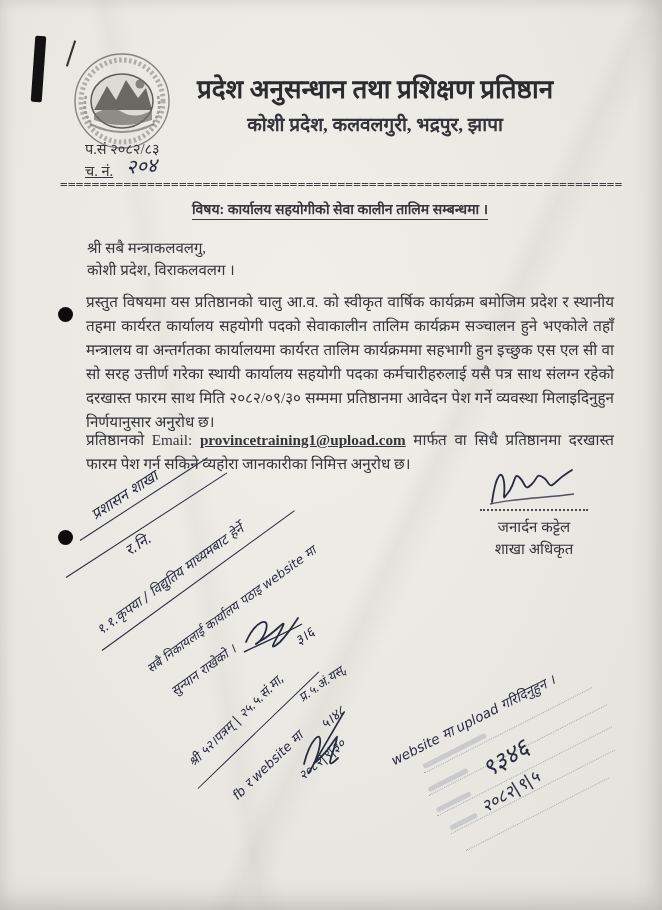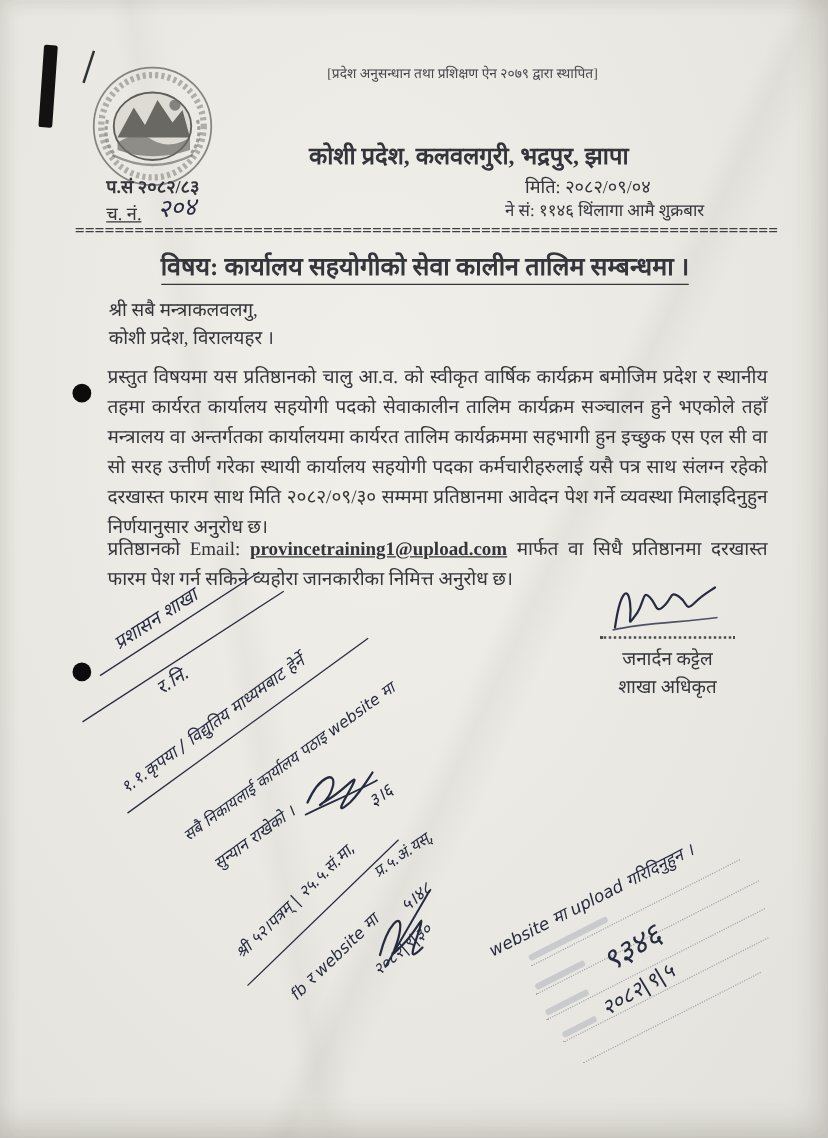--- a/index.html
+++ b/index.html
@@ -31,21 +31,21 @@
     white-space:nowrap;
     transform-origin:left center;
   }
   .stroke{position:absolute;height:0;border-top:1.6px solid #262b40;transform-origin:left center;}
   .dot{position:absolute;width:15px;height:15px;border-radius:50%;background:#0c0c0c;}
   .divider{
     font-family:"DejaVu Sans Mono", monospace;
     font-size:12.5px;letter-spacing:.4px;color:#3c3e42;
     white-space:nowrap;overflow:hidden;
   }
-  .subject-wrap{font-weight:bold;font-size:20px;}
+  .subject-wrap{font-weight:bold;font-size:14px;}
   .subject-wrap span{border-bottom:1.6px solid #34363b;padding-bottom:2px;}
   .body-par{
     width:528px;font-size:15.2px;line-height:24px;text-align:justify;color:#33353a;
   }
   .email{font-weight:600;text-decoration:underline;}
   .sig-dotted{border-top:2.2px dotted #4a4c50;width:108px;}
   .stamp{
     position:absolute;left:428px;top:712px;width:215px;height:120px;
     transform:rotate(-27deg);transform-origin:center;
   }
@@ -69,37 +69,35 @@
       <ellipse cx="50" cy="51" rx="31" ry="27" fill="#dddbd4" stroke="#5d5d5a" stroke-width="1.5"></ellipse>
       <path d="M22,60 L35,36 L44,50 L54,30 L66,48 L74,38 L80,60 Z" fill="#55534f" opacity=".85"></path>
       <path d="M22,64 Q38,54 50,62 Q64,70 80,60 L80,70 Q50,80 22,70 Z" fill="#6e6c66" opacity=".7"></path>
       <circle cx="68" cy="34" r="4.5" fill="#6e6c66" opacity=".8"></circle>
       <path d="M18,74 Q50,90 82,74" fill="none" stroke="#5d5d5a" stroke-width="2" opacity=".6"></path>
       <path d="M14,46 Q10,62 20,74" fill="none" stroke="#6b6b68" stroke-width="2.5" stroke-dasharray="3,2" opacity=".6"></path>
       <path d="M86,46 Q90,62 80,74" fill="none" stroke="#6b6b68" stroke-width="2.5" stroke-dasharray="3,2" opacity=".6"></path>
     </svg>
   </div>
 
-  <div class="abs printed center" style="left:210px;top:50px;width:320px;font-size:11px;color:#46484d;">[प्रदेश अनुसन्धान तथा प्रशिक्षण ऐन २०७९ द्वारा स्थापित]</div>
+  <div class="abs printed center" style="left:165px;top:70px;width:420px;font-size:26px;font-weight:bold;color:#2a2c30;">प्रदेश अनुसन्धान तथा प्रशिक्षण प्रतिष्ठान</div>
   <div class="abs printed center" style="left:165px;top:111px;width:420px;font-size:19px;font-weight:bold;">कोशी प्रदेश, कलवलगुरी, भद्रपुर, झापा</div>
 
-  <div class="abs printed" style="left:85px;top:138px;font-size:14.5px;font-weight:bold;">प.सं २०८२/८३</div>
+  <div class="abs printed" style="left:85px;top:138px;font-size:14.5px;">प.सं २०८२/८३</div>
   <div class="abs printed" style="left:85px;top:160px;font-size:14.5px;text-decoration:underline;">च. नं.</div>
   <div class="hw" style="left:126px;top:153px;font-size:20px;transform:rotate(-4deg);">२०४</div>
-  <div class="abs printed" style="left:420px;top:138px;width:196px;font-size:14.5px;text-align:left;">मिति: २०८२/०९/०४</div>
-  <div class="abs printed" style="left:404px;top:159px;width:216px;font-size:13.5px;">ने सं: ११४६ थिंलागा आमै शुक्रबार</div>
 
   <div class="abs divider" style="left:60px;top:176px;width:562px;">========================================================================================</div>
 
   <div class="abs subject-wrap center" style="left:110px;top:199px;width:460px;">
     <span>विषय:  कार्यालय सहयोगीको सेवा कालीन तालिम सम्बन्धमा  ।</span>
   </div>
 
   <div class="abs printed" style="left:87px;top:237px;font-size:15px;">श्री सबै मन्त्राकलवलगु,</div>
-  <div class="abs printed" style="left:87px;top:259px;font-size:15px;">कोशी प्रदेश, विरालयहर ।</div>
+  <div class="abs printed" style="left:87px;top:259px;font-size:15px;">कोशी प्रदेश, विराकलवलग ।</div>
 
   <div class="abs body-par" style="left:86px;top:290px;">प्रस्तुत विषयमा यस प्रतिष्ठानको चालु आ.व. को स्वीकृत वार्षिक कार्यक्रम बमोजिम प्रदेश र स्थानीय तहमा कार्यरत कार्यालय सहयोगी पदको सेवाकालीन तालिम कार्यक्रम सञ्चालन हुने भएकोले तहाँ मन्त्रालय वा अन्तर्गतका कार्यालयमा कार्यरत तालिम कार्यक्रममा सहभागी हुन इच्छुक एस एल सी वा सो सरह उत्तीर्ण गरेका स्थायी कार्यालय सहयोगी पदका कर्मचारीहरुलाई यसै पत्र साथ संलग्न रहेको दरखास्त फारम साथ मिति २०८२/०९/३० सम्ममा प्रतिष्ठानमा आवेदन पेश गर्ने व्यवस्था मिलाइदिनुहुन निर्णयानुसार अनुरोध छ।</div>
   <div class="abs body-par" style="left:86px;top:428px;">
     <span>प्रतिष्ठानको Email: </span><span class="email">provincetraining1@upload.com</span><span> मार्फत वा सिधै प्रतिष्ठानमा दरखास्त फारम पेश गर्न सकिने व्यहोरा जानकारीका निमित्त अनुरोध छ।</span>
   </div>
 
   <div class="abs" style="left:486px;top:462px;width:92px;height:46px;">
     <svg width="92" height="46" viewBox="0 0 92 46">
       <path d="M6,40 C10,12 16,6 18,20 C20,34 14,42 24,28 C30,18 28,10 34,16 C40,22 38,30 46,22 C52,16 50,10 58,16 C64,20 62,28 70,20 C76,14 80,12 86,8" fill="none" stroke="#262b40" stroke-width="1.8" stroke-linecap="round"></path>
       <path d="M4,42 C30,36 60,36 88,32" fill="none" stroke="#262b40" stroke-width="1.3" opacity=".8"></path>

